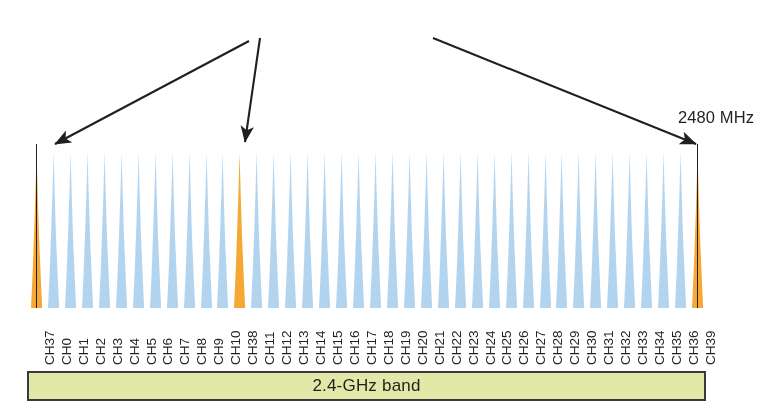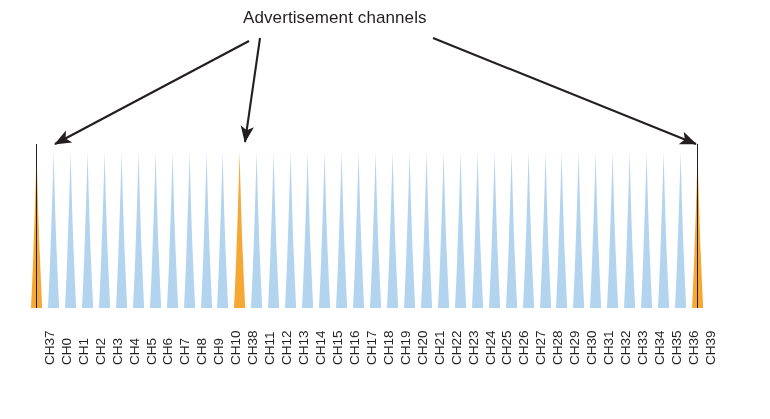--- a/index.html
+++ b/index.html
@@ -94,23 +94,23 @@
     font-size: 17px;
     color: #231f20;
     letter-spacing: 0.2px;
   }
 </style>
 </head>
 <body>
 
 <div id="diagram">
 
-  <div class="annotation-text" id="title-advertisement">Advertisement channels</div>
-
-
+
+
+  <div class="annotation-text" id="freq-high">2480 MHz</div>
 
   <svg id="arrow-layer" viewBox="0 0 770 419">
     <defs>
       <marker id="ahead" markerWidth="9" markerHeight="9" refX="7.6" refY="3.2" orient="auto" markerUnits="strokeWidth">
         <path d="M0,0 L8,3.2 L0,6.4 L1.9,3.2 Z" fill="#231f20"></path>
       </marker>
     </defs>
     <line x1="249" y1="41" x2="55" y2="144" stroke="#231f20" stroke-width="2.1" marker-end="url(#ahead)"></line>
     <line x1="260" y1="38" x2="245" y2="142" stroke="#231f20" stroke-width="2.1" marker-end="url(#ahead)"></line>
     <line x1="433" y1="38" x2="696" y2="144" stroke="#231f20" stroke-width="2.1" marker-end="url(#ahead)"></line>
@@ -354,14 +354,17 @@
       <div class="ch-label" style="left: 685.9px; top: 365px;">CH36</div>
       <div class="channel" style="left: 692.05px; top: 152px; width: 11.2px; height: 156px;">
         <svg class="spike" width="11.2" height="156" viewBox="0 0 11.2 156">
           <path d="M 5.6 0 C 4.699999999999999 34.32 2.9999999999999996 96.72 0 156 L 11.2 156 C 8.2 96.72 6.5 34.32 5.6 0 Z" fill="#f5a833"></path>
         </svg>
         <div class="tick-line" style="left: 4.8px; top: -8px; height: 164px;"></div>
       </div>
       <div class="ch-label" style="left: 702.85px; top: 365px;">CH39</div>
     </div>
 
+  <div id="band-box">
+    <span id="band-label">2.4-GHz band</span>
+  </div>
 
 </div>
 
 </body></html>

